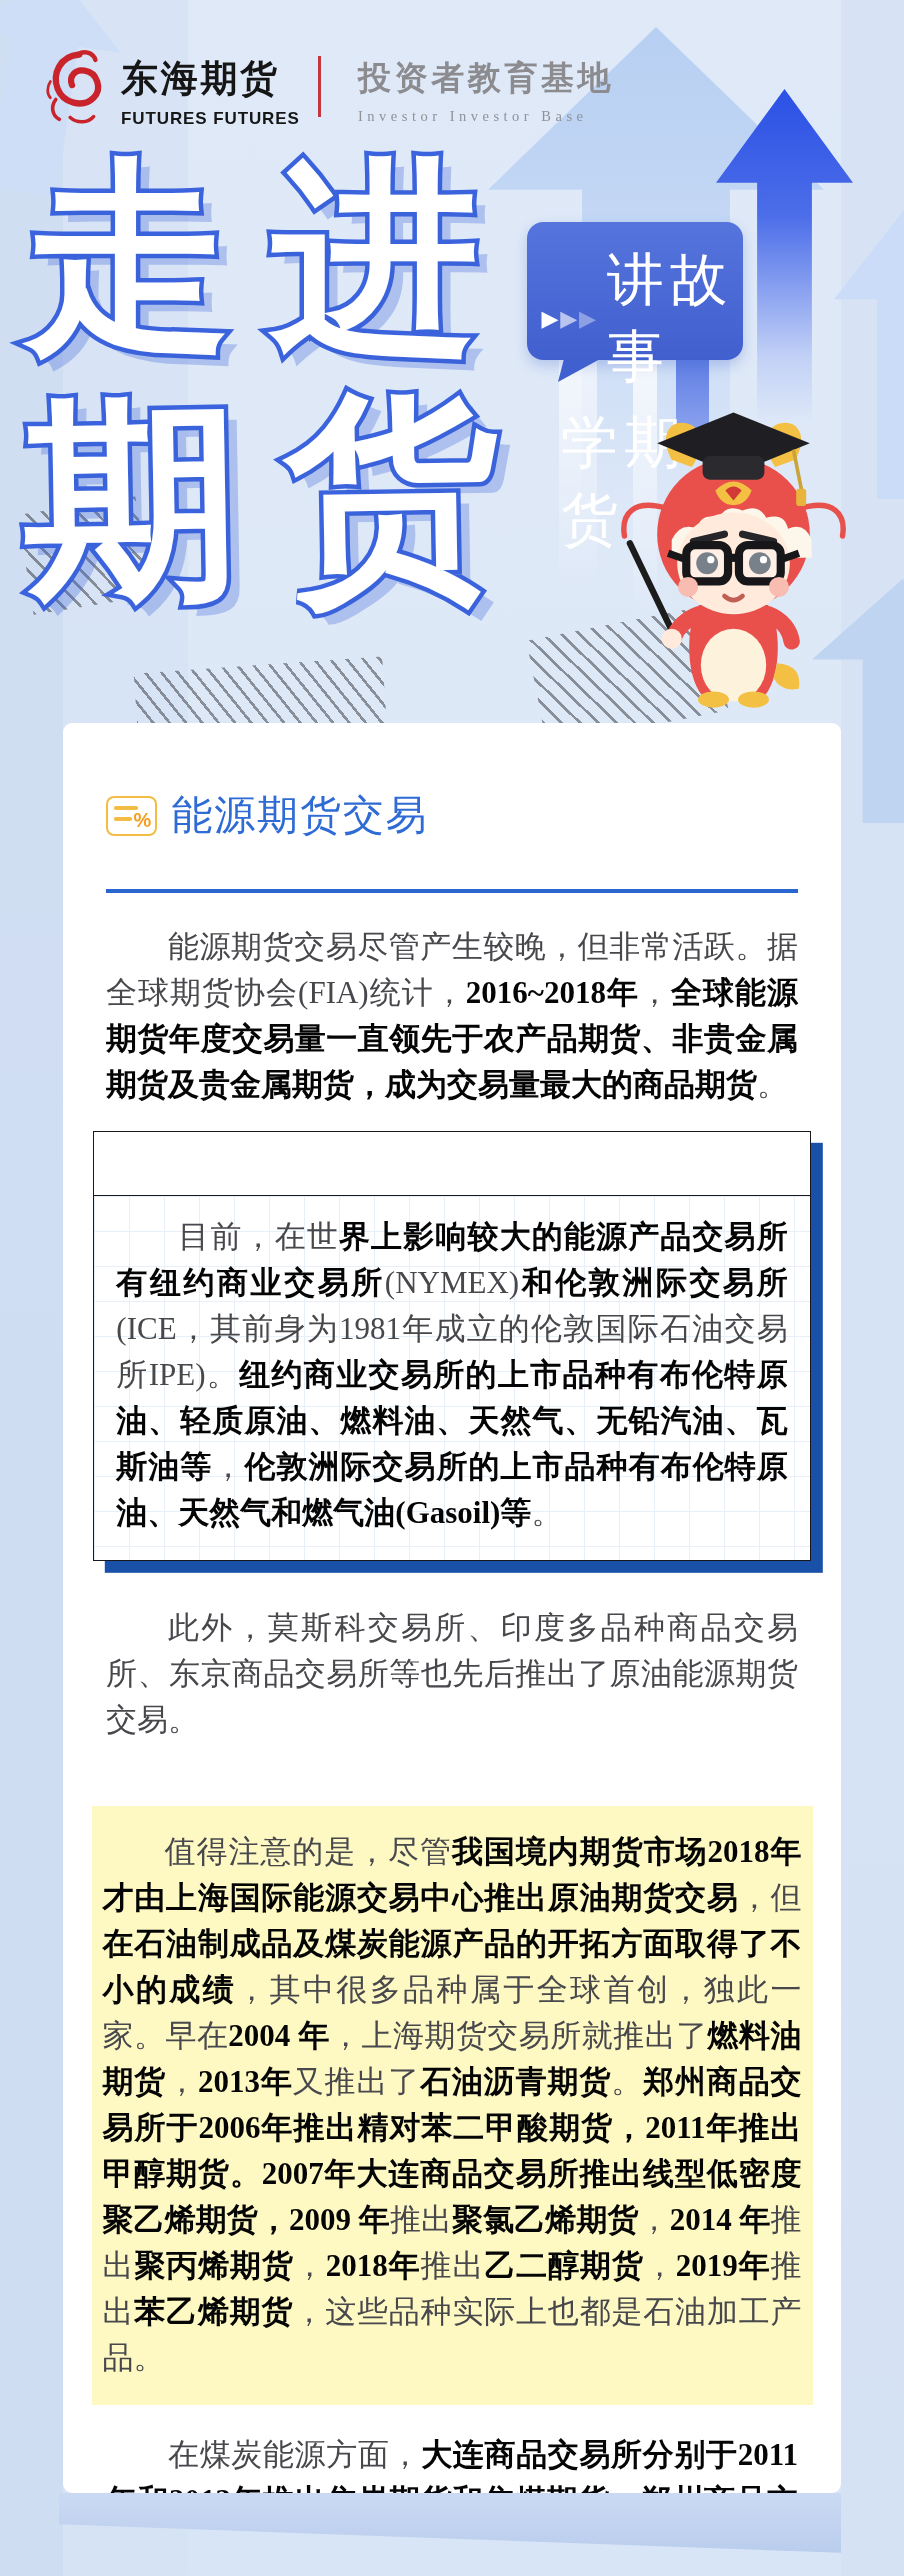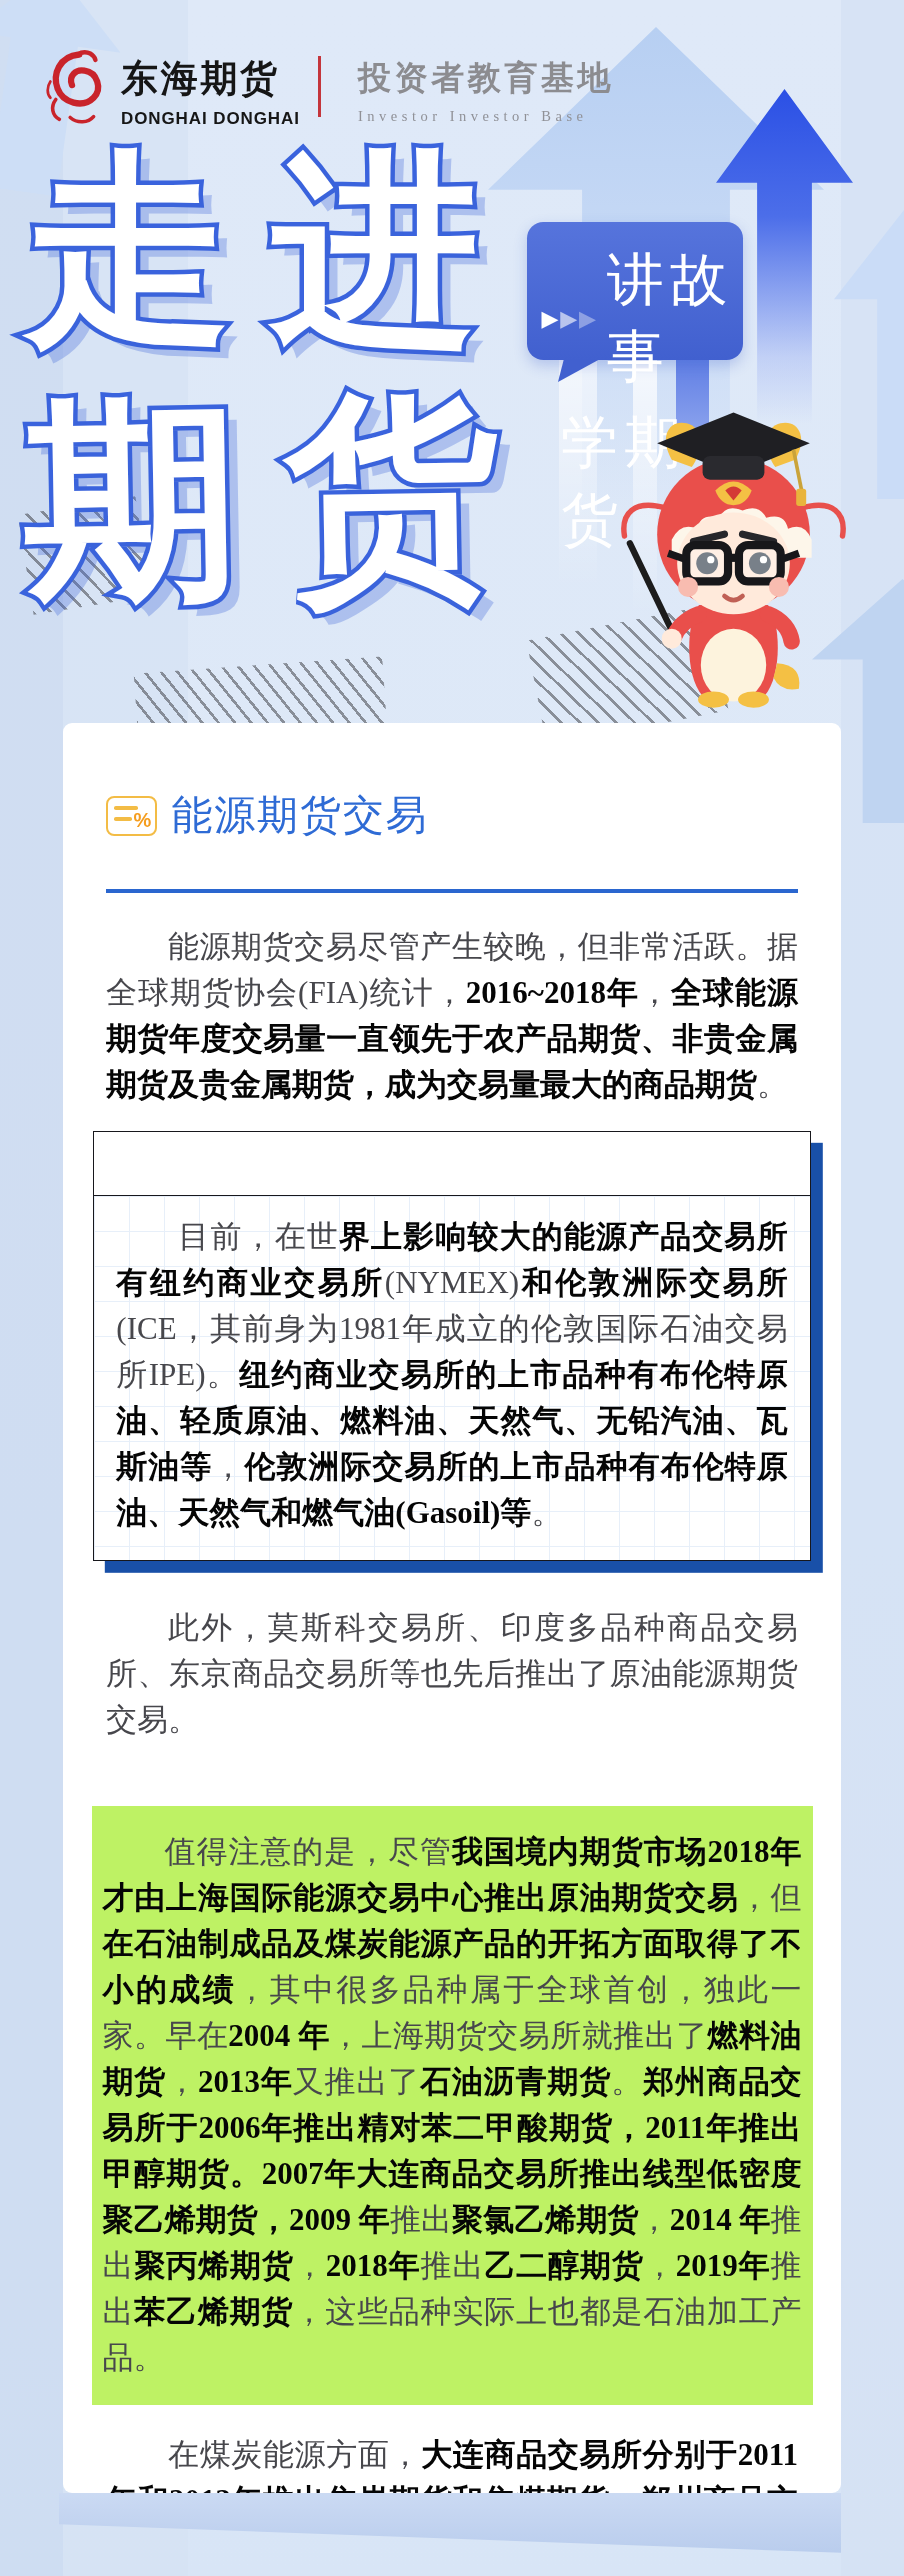--- a/index.html
+++ b/index.html
@@ -36,21 +36,21 @@
   .brand-cn{font-size:37px;font-weight:700;letter-spacing:2.7px;}
   .brand-en{font-size:17px;font-weight:700;letter-spacing:0.9px;margin-top:4.5px;}
   .hdr-divider{position:absolute;left:318px;top:56px;width:2.7px;height:61px;background:#c4353c;}
   .base{position:absolute;left:358px;top:56px;color:#8c8c90;font-family:"Liberation Serif",serif;}
   .base-cn{font-size:33px;font-weight:600;letter-spacing:3.6px;}
   .base-en{font-size:14.5px;letter-spacing:4.5px;margin-top:7.2px;color:#909197;}
   
   .hero-title{position:absolute;font-weight:900;line-height:1;color:#ffffff;
     -webkit-text-stroke:9px #3a63dd;paint-order:stroke fill;
     text-shadow:12.7px 11px 0 rgba(61,100,216,.30);}
-  .title1{left:23.5px;top:146px;font-size:208px;letter-spacing:40px;}
+  .title1{left:23.5px;top:154px;font-size:208px;letter-spacing:40px;}
   .title2{left:23.5px;top:391px;font-size:215px;letter-spacing:45px;transform:rotate(-1deg);}
   
   .badge{position:absolute;left:527px;top:222px;width:216px;height:138px;border-radius:16.3px;
     background:linear-gradient(180deg,#5674dc,#4160cf);box-shadow:0 5.4px 12.7px rgba(60,90,200,.25);
     color:#fff;font-family:"Liberation Serif",serif;}
   .badge-tail{position:absolute;left:31px;bottom:-22px;width:43px;height:23.5px;background:#4160cf;
     clip-path:polygon(0 100%,14% 0,100% 0);}
   .badge-row1{display:flex;align-items:center;gap:11px;padding:20px 0 0 14.5px;}
   .ff-icon{display:flex;gap:1.8px;align-items:center;}
   .ff-icon i{font-style:normal;font-size:22px;line-height:1;color:#fff;}
@@ -77,21 +77,21 @@
   .para .bold{font-weight:700;color:#050505;}
   .p1{margin-top:31px;}
   .gridbox{margin:23.5px -12.7px 0 -12.7px;border:1.8px solid #17171c;background:#fff;
     box-shadow:11.8px 11.8px 0 0 #1950a8;}
   .gridbox-head{height:63px;border-bottom:1.8px solid #17171c;background:#fff;}
   .gridbox-body{padding:18px 22px 23.5px 22px;
     background-image:linear-gradient(#e7eff9 0.9px,transparent 0.9px),
                      linear-gradient(90deg,#e7eff9 0.9px,transparent 0.9px);
     background-size:35px 35px;}
   .p3{margin-top:44px;}
-  .highlight{margin:63px -14.5px 0 -14.5px;background:#bef264;padding:23.5px 11px;}
+  .highlight{margin:63px -14.5px 0 -14.5px;background:#fef9c3;padding:23.5px 11px;}
   .p5{margin-top:27px;}
   
   .foot{position:absolute;left:59px;top:2493px;width:782px;height:68px;
     clip-path:polygon(0 0,100% 0,100% 88%,0 46%);
     background:linear-gradient(180deg,#cbdaf3,#b7cbec);}
 </style>
 </head>
 <body>
 
 <div class="page">
@@ -115,21 +115,21 @@
     <g fill="none" stroke="#c9242b" stroke-linecap="round">
       <path d="M38 8 C16 10 8 30 14 46 C20 62 42 68 54 56 C64 46 58 28 44 26 C34 24 26 32 30 42" stroke-width="7"></path>
       <path d="M40 6 C48 4 54 8 56 14" stroke-width="5"></path>
       <path d="M12 58 C6 66 8 76 16 80" stroke-width="4"></path>
       <path d="M28 78 C36 85 48 84 54 77" stroke-width="4"></path>
       <path d="M6 38 C2 44 2 52 6 56" stroke-width="3"></path>
     </g>
   </svg>
   <div class="brand">
     <div class="brand-cn">东海期货</div>
-    <div class="brand-en">DONGHAI DONGHAI</div>
+    <div class="brand-en">FUTURES FUTURES</div>
   </div>
   <div class="hdr-divider"></div>
   <div class="base">
     <div class="base-cn">投资者教育基地</div>
     <div class="base-en">Investor Investor Base</div>
   </div>
 
   <div class="hero-title title1">走进</div>
   <div class="hero-title title2">期货</div>
 

